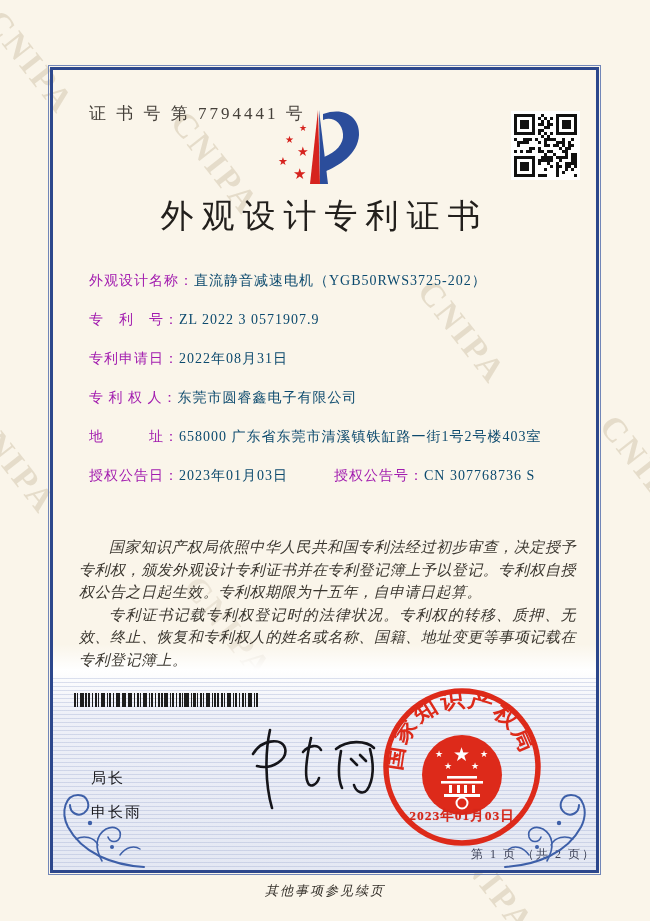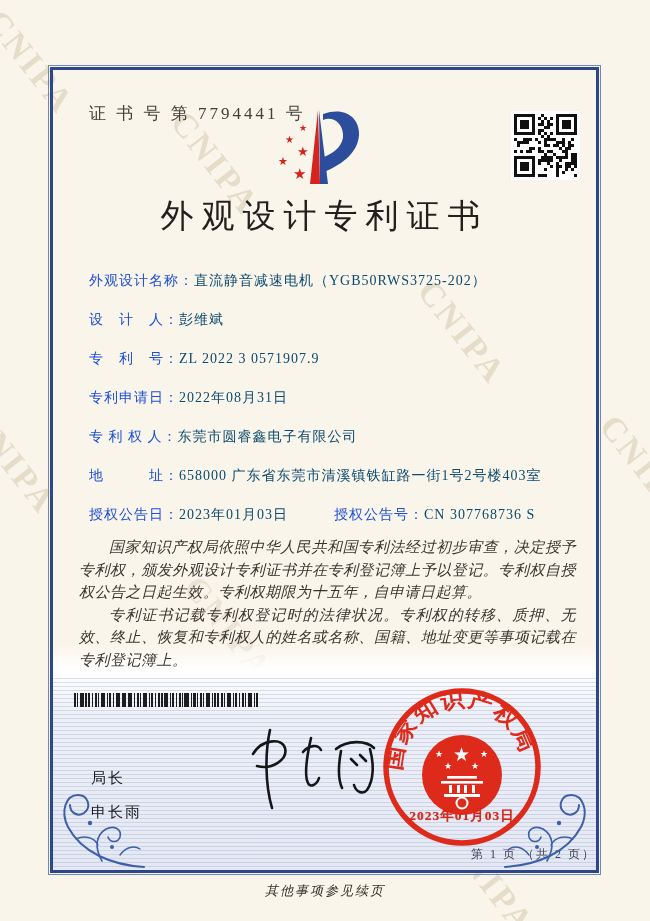--- a/index.html
+++ b/index.html
@@ -44,21 +44,21 @@
   .logo{position:absolute;left:204px;top:34px;z-index:3;}
   .qr{position:absolute;left:458px;top:41px;width:69px;height:69px;background:#fff;z-index:3;}
   .qr svg{position:absolute;left:3px;top:3px;}
   .title{
     position:absolute;left:0;right:0;top:124px;z-index:3;
     text-align:center;font-size:33px;font-weight:normal;color:#221f1c;letter-spacing:8px;
   }
   
   .fields{position:absolute;left:36px;right:20px;top:203px;z-index:3;}
   .frow{font-size:14px;color:#3a352e;letter-spacing:1px;margin-bottom:24px;line-height:15px;white-space:nowrap;}
-  .frow .lab{color:#1d4ed8;}
+  .frow .lab{color:#a21caf;}
   .frow .val{color:#0c4a6e;}
   .frow.double .pair2{margin-left:46px;}
   
   .paras{position:absolute;left:26px;right:20px;top:466px;z-index:3;}
   .paras p{
     margin:0;text-indent:2em;text-align:justify;
     font-size:15px;line-height:22.5px;color:#3a362f;
     font-style:italic;letter-spacing:.5px;
   }
   
@@ -255,23 +255,20 @@
         </svg>
   </div>
 
   <div class="title">外观设计专利证书</div>
 
   <div class="fields">
     <div class="frow">
       <span class="lab">外观设计名称：</span><span class="val">直流静音减速电机（YGB50RWS3725-202）</span>
     </div>
     <div class="frow">
-      <span class="lab">设　计　人：</span><span class="val">彭维斌</span>
-    </div>
-    <div class="frow">
       <span class="lab">专　利　号：</span><span class="val">ZL 2022 3 0571907.9</span>
     </div>
     <div class="frow">
       <span class="lab">专利申请日：</span><span class="val">2022年08月31日</span>
     </div>
     <div class="frow">
       <span class="lab">专 利 权 人：</span><span class="val">东莞市圆睿鑫电子有限公司</span>
     </div>
     <div class="frow">
       <span class="lab">地　　　址：</span><span class="val">658000 广东省东莞市清溪镇铁缸路一街1号2号楼403室</span>

